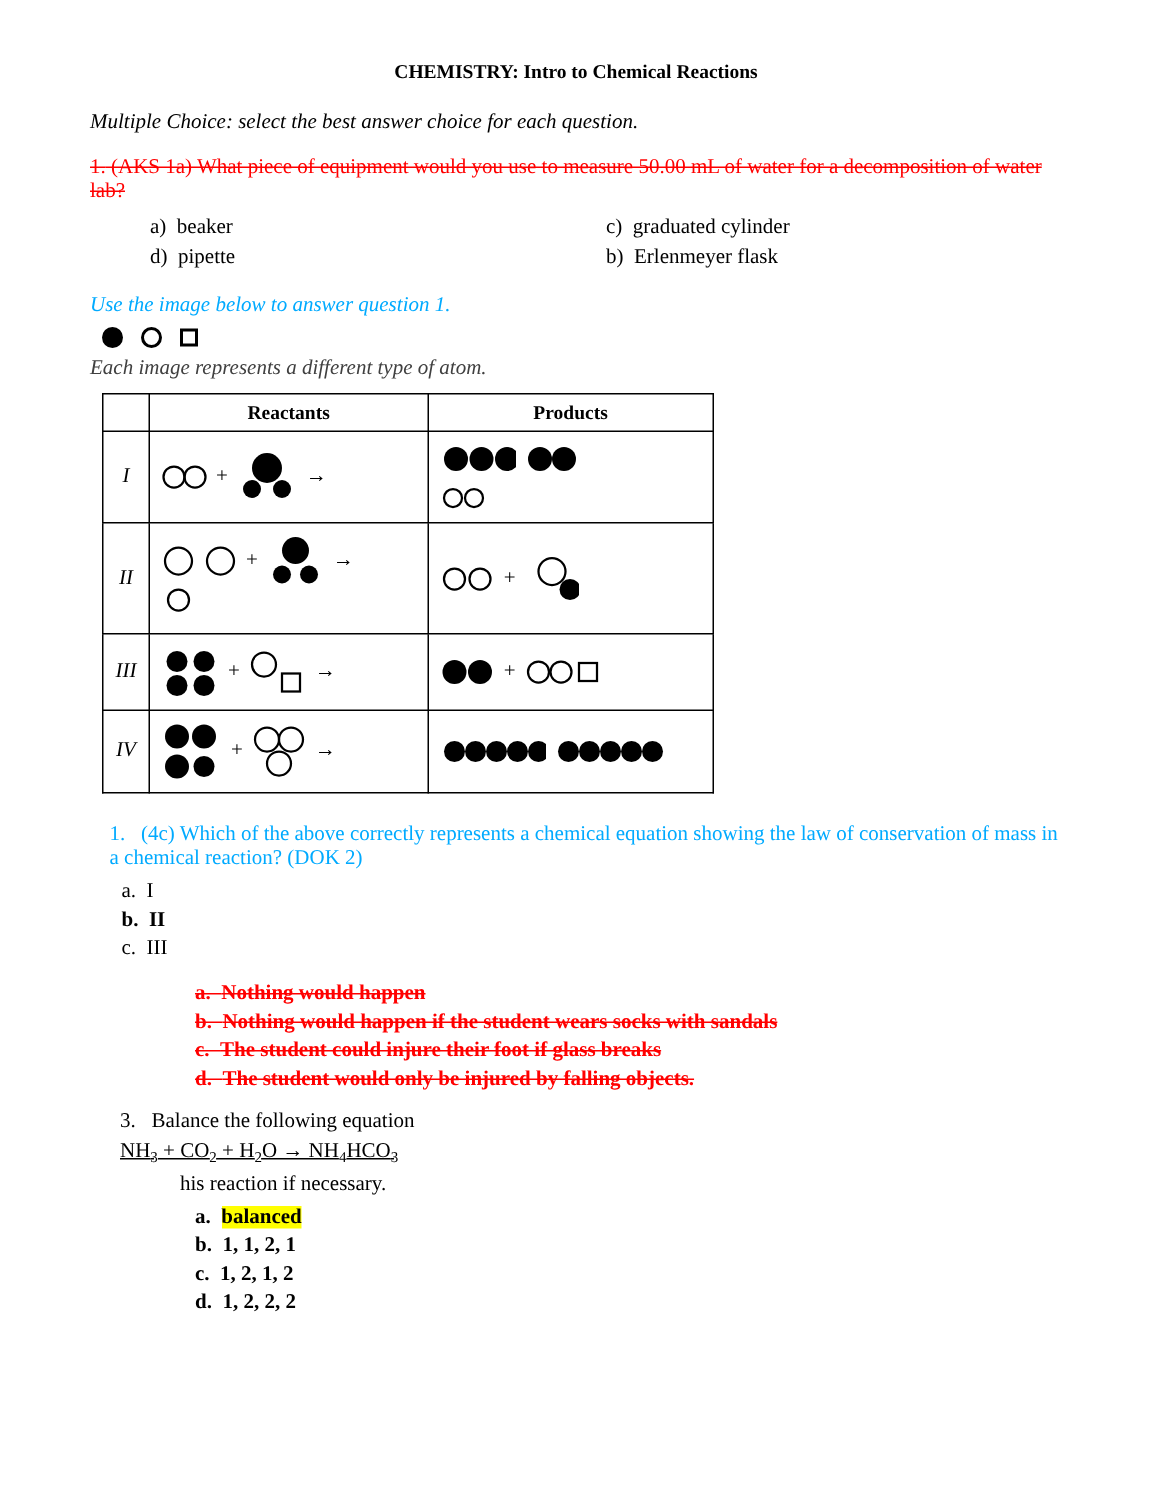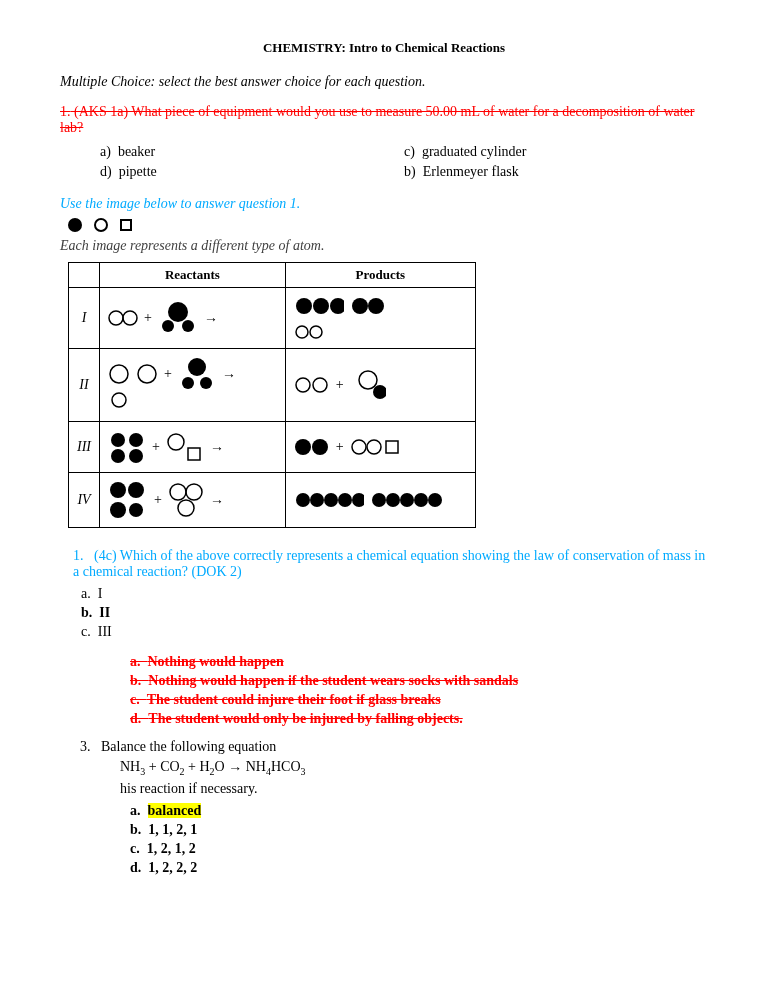--- a/index.html
+++ b/index.html
@@ -129,23 +129,23 @@
       margin-bottom: 12px;
     }
     .q3-block {
       margin-left: 20px;
       margin-bottom: 12px;
     }
     .q3-block .q3-label {
       margin-bottom: 4px;
     }
     .chemical-eq {
-      margin-left: 40px;
       margin-bottom: 4px;
       font-size: 14px;
+      text-decoration: underline;
     }
     sub { font-size: 10px; }
     .highlight-yellow {
       background: yellow;
     }
     .answer-list-abc {
       list-style: none;
       margin-left: 50px;
       font-weight: bold;
     }

